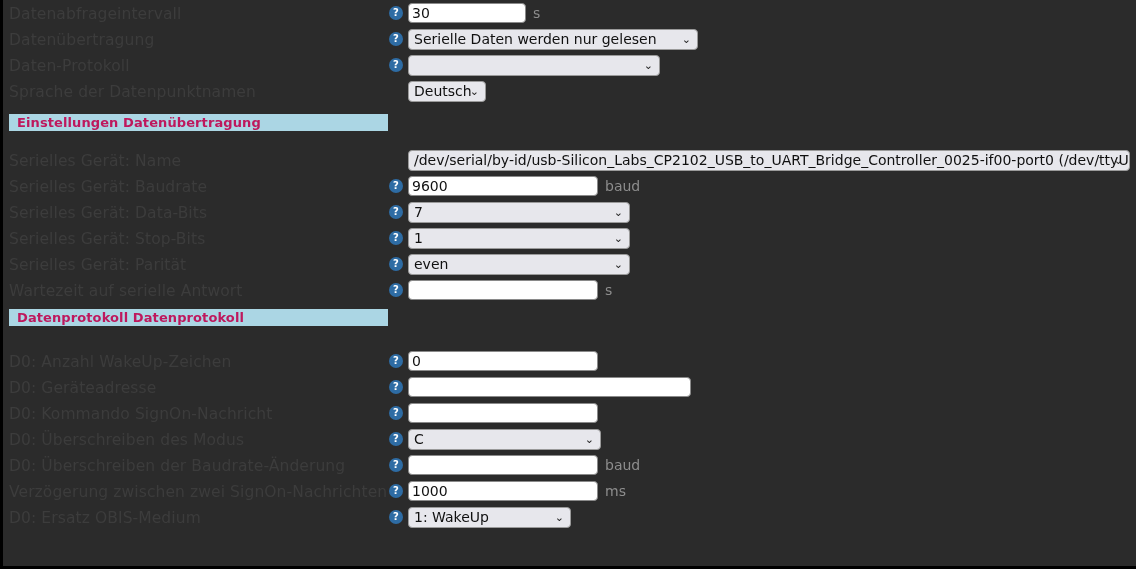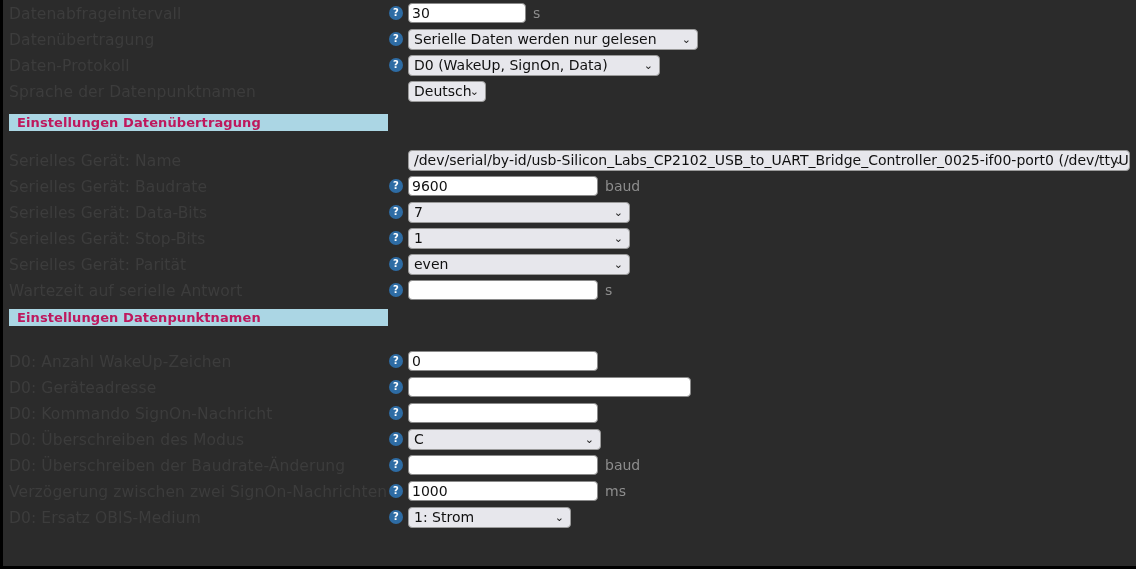--- a/index.html
+++ b/index.html
@@ -186,21 +186,20 @@
               <span class="seltext">Serielle Daten werden nur gelesen</span>
               <span class="chev">⌄</span>
             </div>
           </div>
         </div>
         <div class="row">
           <div class="label-col"><span class="label">Daten-Protokoll</span></div>
           <div class="ctrl-col">
             <span class="help">?</span>
             <div class="selbox" style="width: 252px;">
-              <span class="seltext">D0 (WakeUp, SignOn, Data)</span>
               <span class="chev">⌄</span>
             </div>
           </div>
         </div>
         <div class="row">
           <div class="label-col"><span class="label">Sprache der Datenpunktnamen</span></div>
           <div class="ctrl-col">
             <span class="help spacer"></span>
             <div class="selbox" style="width: 78px;">
               <span class="seltext">Deutsch</span>
@@ -271,21 +270,21 @@
           <div class="ctrl-col">
             <span class="help">?</span>
             <input type="text" class="txt" style="width: 190px;">
             <span class="unit">s</span>
           </div>
         </div>
       </div>
 
     <div class="gap-sm"></div>
 
-    <div class="section">Einstellungen Datenpunktnamen</div>
+    <div class="section">Datenprotokoll Datenprotokoll</div>
 
     <div class="gap"></div>
     <div class="gap-sm"></div>
     <div class="gap-sm"></div>
 
     <div>
         <div class="row">
           <div class="label-col"><span class="label">D0: Anzahl WakeUp-Zeichen</span></div>
           <div class="ctrl-col">
             <span class="help">?</span>
@@ -330,21 +329,21 @@
             <span class="help">?</span>
             <input type="text" class="txt" value="1000" style="width: 190px;">
             <span class="unit">ms</span>
           </div>
         </div>
         <div class="row">
           <div class="label-col"><span class="label">D0: Ersatz OBIS-Medium</span></div>
           <div class="ctrl-col">
             <span class="help">?</span>
             <div class="selbox" style="width: 163px;">
-              <span class="seltext">1: Strom</span>
+              <span class="seltext">1: WakeUp</span>
               <span class="chev">⌄</span>
             </div>
           </div>
         </div>
       </div>
 
   </div>
 </div>
 
 </body></html>

